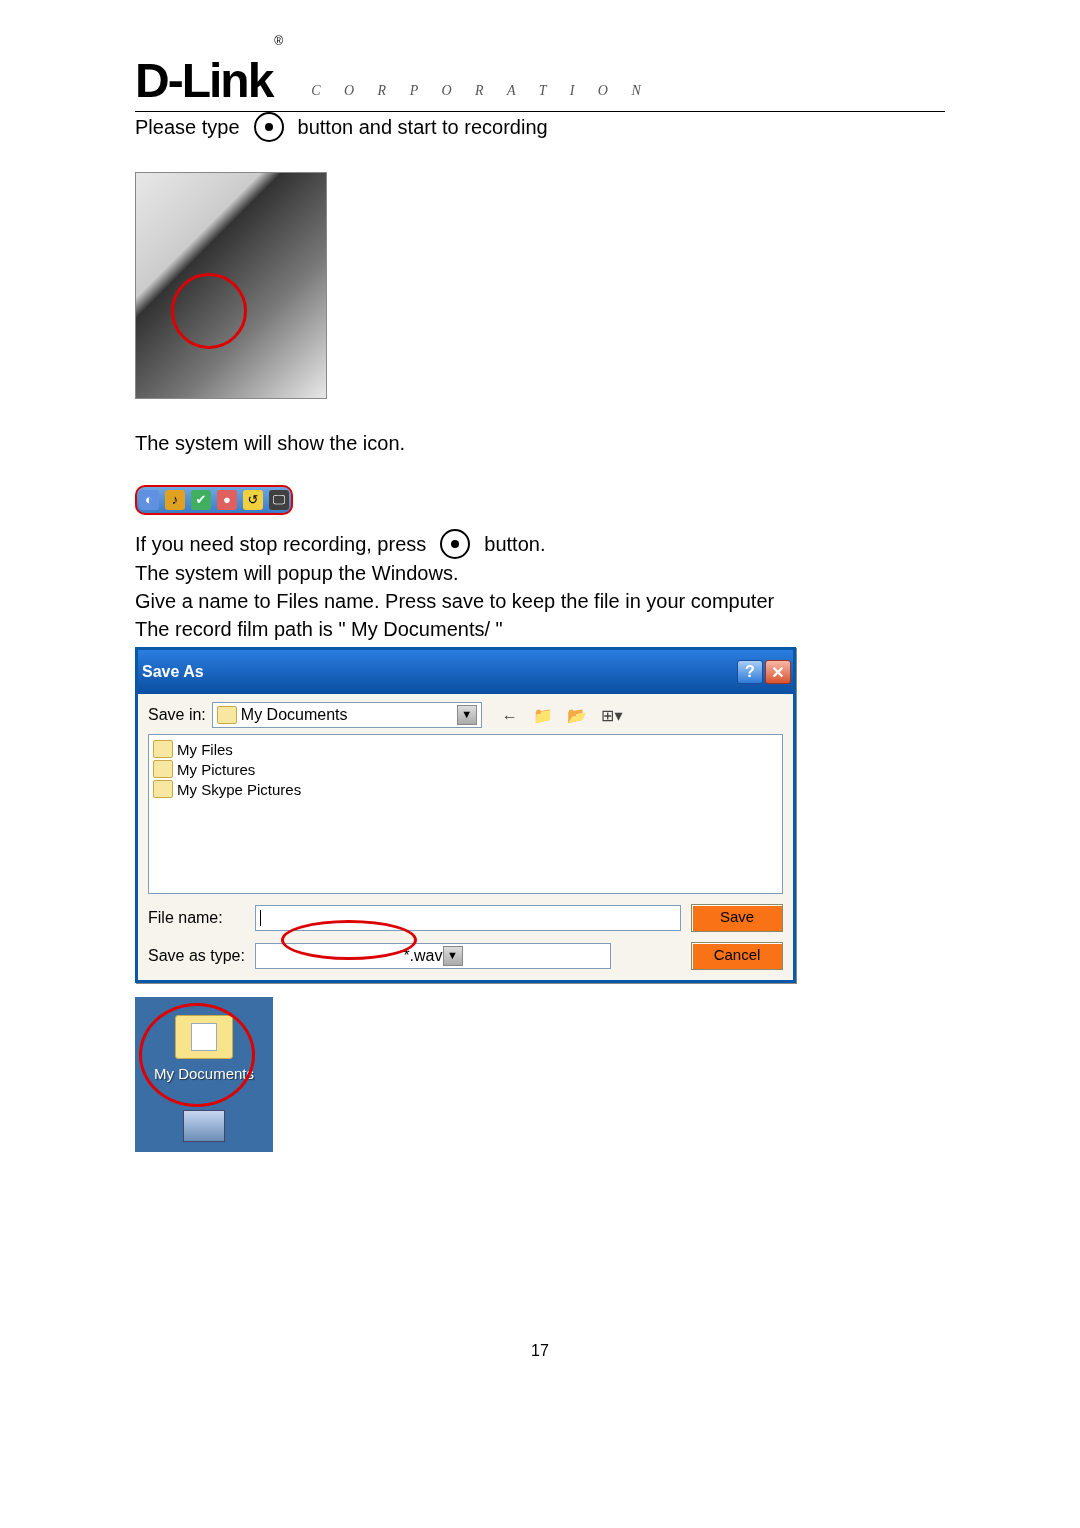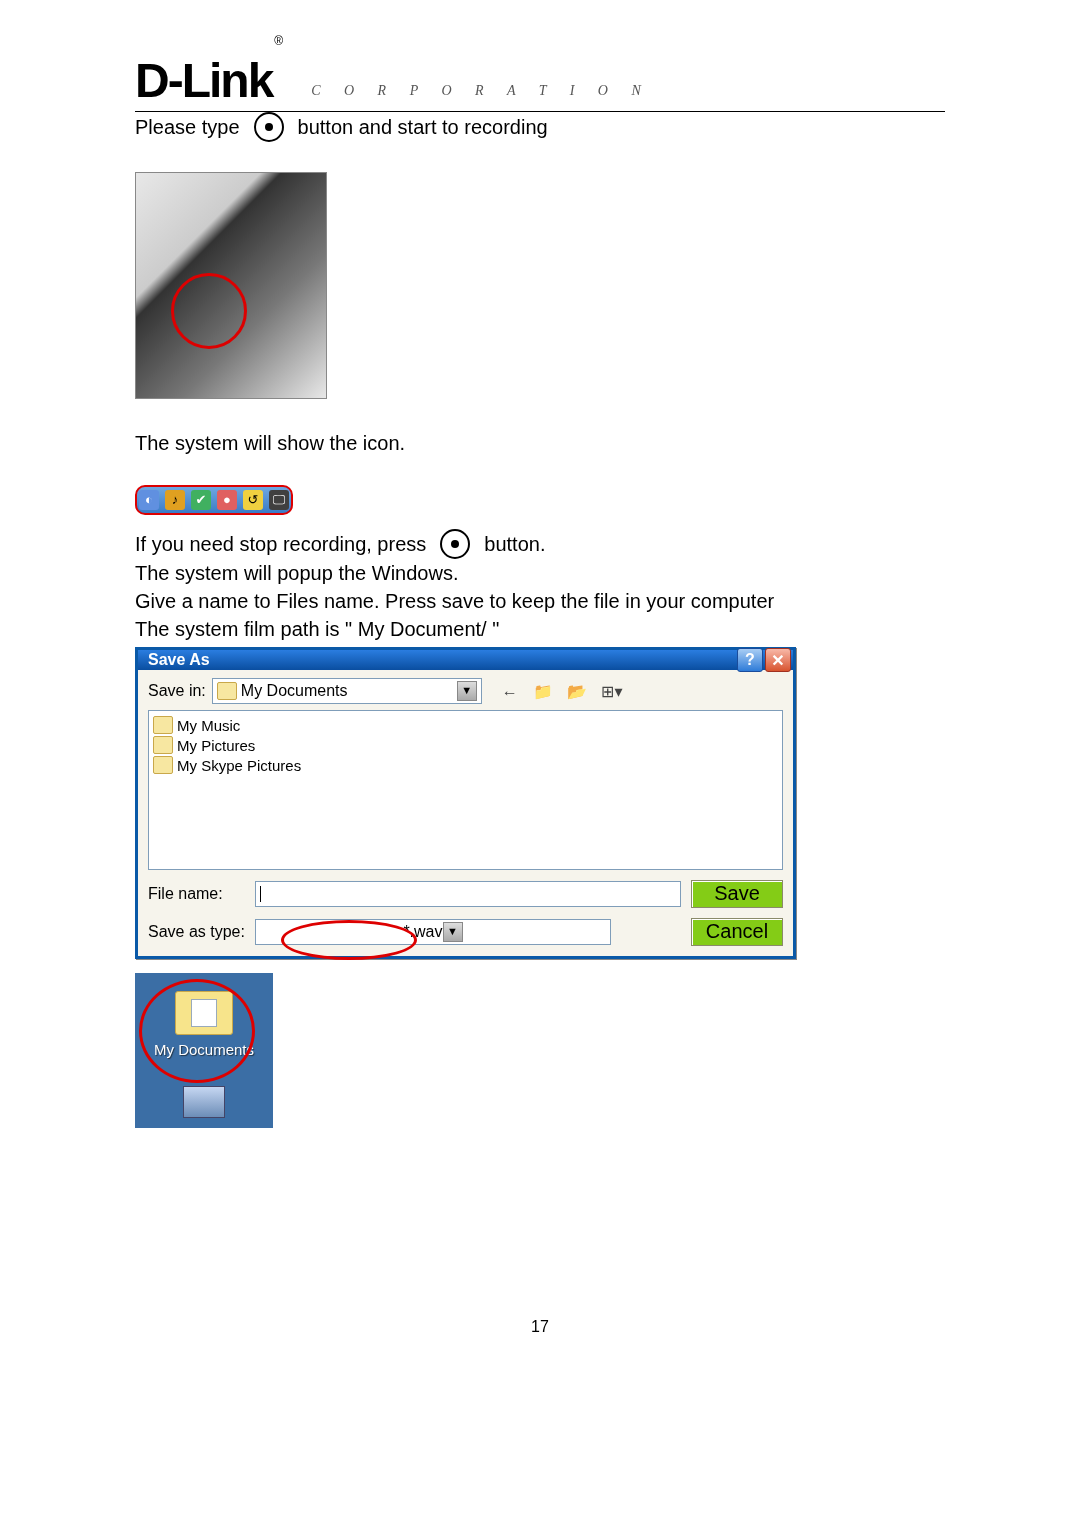--- a/index.html
+++ b/index.html
@@ -132,24 +132,24 @@
       margin-top: 4px;
       font-size: 16px;
       font-family: Tahoma, Arial, sans-serif;
       box-shadow: 1px 1px 0 #888;
       position: relative;
     }
     .saveas-titlebar {
       background: linear-gradient(#2a7de0, #0a4ea0);
       color: #fff;
       font-weight: bold;
-      height: 20px;
-      display: flex;
-      align-items: center;
-      padding: 0 2px 0 10px;
+      height: 44px;
+      display: flex;
+      align-items: center;
+      padding: 0 2px 0 4px;
       text-align: right;
     }
     .titlebar-btns {
       margin-left: auto;
       display: flex;
       gap: 2px;
     }
     .tbtn {
       width: 24px;
       height: 22px;
@@ -218,24 +218,24 @@
       border: 1px solid #7f9db9;
       height: 24px;
       background:#fff;
       padding: 0 2px;
       display:flex;align-items:center;
     }
     .dlg-btn {
       width: 90px;
       height: 26px;
       border: 1px solid #8a8a6a;
-      background: #84cc16;
+      background: #f97316;
       text-align: center;
       line-height: 24px;
-      font-size: 20px;
+      font-size: 15px;
       box-shadow: 1px 1px 0 #fff inset;
     }
     .red-ellipse {
       position: absolute;
       border: 3px solid #d00;
       border-radius: 50%;
       pointer-events: none;
     }
     .red-ellipse.fn { width: 130px; height: 34px; left: 143px; top: 270px; }
     
@@ -311,21 +311,21 @@
     <span style="background:#404040;color:#fff">🖵</span>
   </div>
 
   <div class="body-text inline-line">
     <span>If you need stop recording, press</span>
     <span class="record-icon-btn"></span>
     <span>button.</span>
   </div>
   <div class="body-text">The system will popup the Windows.</div>
   <div class="body-text">Give a name to Files name. Press save to keep the file in your computer</div>
-  <div class="body-text">The system film path is " My Document/ "</div>
+  <div class="body-text">The record film path is " My Documents/ "</div>
 
   <div class="saveas">
     <div class="saveas-titlebar">
       <span>Save As</span>
       <div class="titlebar-btns">
         <div class="tbtn help">?</div>
         <div class="tbtn close">✕</div>
       </div>
     </div>
     <div class="saveas-body">
@@ -340,21 +340,21 @@
           <div class="tb-ic">←</div>
           <div class="tb-ic">📁</div>
           <div class="tb-ic">📂</div>
           <div class="tb-ic">⊞▾</div>
         </div>
       </div>
 
       <div class="file-list">
         <div class="file-item">
             <span class="fi-ic music"></span>
-            <span>My Music</span>
+            <span>My Files</span>
           </div>
         <div class="file-item">
             <span class="fi-ic pic"></span>
             <span>My Pictures</span>
           </div>
         <div class="file-item">
             <span class="fi-ic"></span>
             <span>My Skype Pictures</span>
           </div>
       </div>

